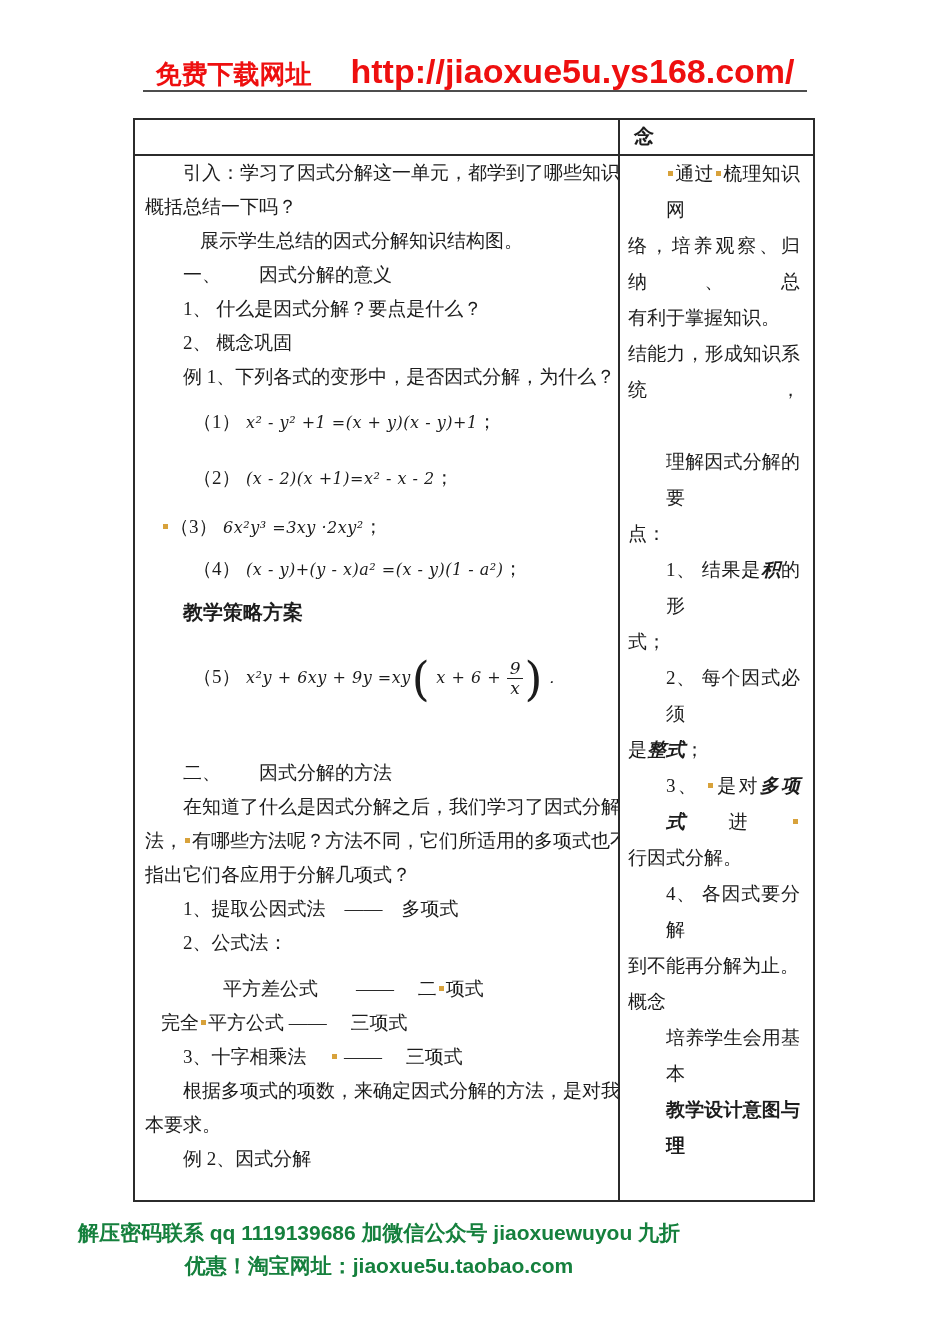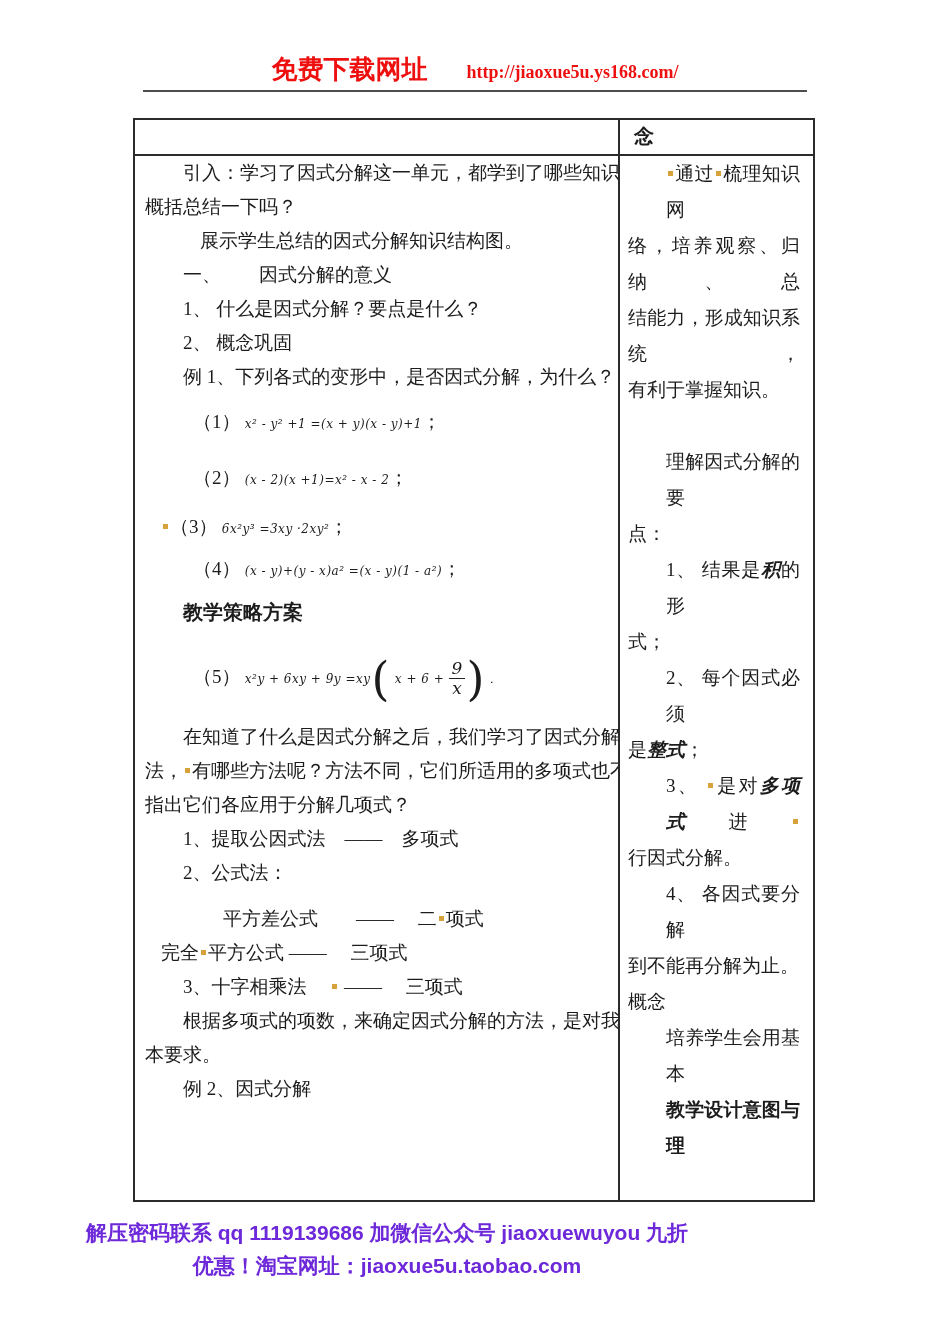--- a/index.html
+++ b/index.html
@@ -6,21 +6,21 @@
   body{
     width:950px;height:1344px;position:relative;background:#ffffff;
     font-family:"Liberation Serif","DejaVu Serif",serif;color:#1c1c1c;
     overflow:hidden;
   }
   
   .hdr{
     position:absolute;top:52px;left:0;width:950px;text-align:center;
     font-weight:bold;font-size:26px;color:#ee0f0f;white-space:nowrap;
   }
-  .hdr .url{font-family:Liberation Serif, serif;font-size:18px;letter-spacing:0px;}
+  .hdr .url{font-family:Liberation Sans, sans-serif;font-size:34px;letter-spacing:0px;}
   .hdr-rule{
     position:absolute;top:90px;left:143px;width:664px;height:0;
     border-top:2px solid #4d4d4d;
   }
   
   .doc-table{
     position:absolute;left:133px;top:118px;width:682px;
     border:2px solid #2b2b2b;box-sizing:border-box;background:#fff;
   }
   .tr{display:flex;}
@@ -46,31 +46,31 @@
   
   .ind1{padding-left:16px;}
   .ind2{padding-left:38px;}
   .ind3{padding-left:55px;}
   .ind4{padding-left:78px;margin-top:12px;}
   .indf{padding-left:48px;}
   
   .sp{}
   .sb{font-weight:bold;}
   .sbi{font-weight:bold;font-style:italic;}
-  .sm{font-family:"DejaVu Serif",serif;font-style:italic;font-size:12px;letter-spacing:0.5px;}
+  .sm{font-family:"DejaVu Serif",serif;font-style:italic;font-size:16px;letter-spacing:0.5px;}
   .sd{display:inline-block;width:5px;height:5px;background:#d8a23b;vertical-align:4px;margin:0 2px;}
   .slp{font-family:"DejaVu Serif",serif;font-size:46px;font-weight:200;vertical-align:middle;line-height:0;margin:0 1px;}
   .sfr{display:inline-block;vertical-align:middle;text-align:center;
        font-family:"DejaVu Serif",serif;font-style:italic;font-size:17px;line-height:1.15;}
   .sfr .num{display:block;border-bottom:1.5px solid #222;padding:0 3px;}
   .sfr .den{display:block;}
   
   .ftr{
-    position:absolute;top:1216px;left:8px;width:758px;text-align:center;
-    color:#6d28d9;font-weight:bold;font-size:21px;line-height:33px;
+    position:absolute;top:1216px;left:0;width:758px;text-align:center;
+    color:#15803d;font-weight:bold;font-size:21px;line-height:33px;
   }
   .ftr .lat{font-family:"Liberation Sans","DejaVu Sans",sans-serif;}
 </style>
 </head>
 <body>
 
 <div class="hdr">
   <span>免费下载网址</span>
   <span> </span>
   <span class="url">http://jiaoxue5u.ys168.com/</span>
@@ -92,37 +92,38 @@
         <div class="ln ind2"><span class="sp">一、　　因式分解的意义</span></div>
         <div class="ln ind2"><span class="sp">1、 什么是因式分解？要点是什么？</span></div>
         <div class="ln ind2"><span class="sp">2、 概念巩固</span></div>
         <div class="ln ind2"><span class="sp">例 1、下列各式的变形中，是否因式分解，为什么？</span></div>
         <div class="ln fml indf"><span class="sp">（1）</span><span class="sm"> x² - y² +1 =(x + y)(x - y)+1</span><span class="sp">；</span></div>
         <div class="ln fml indf"><span class="sp">（2）</span><span class="sm"> (x - 2)(x +1)=x² - x - 2</span><span class="sp">；</span></div>
         <div class="ln fml-s ind1"><span class="sd"></span><span class="sp">（3）</span><span class="sm"> 6x²y³ =3xy ·2xy²</span><span class="sp">；</span></div>
         <div class="ln fml-s indf"><span class="sp">（4）</span><span class="sm"> (x - y)+(y - x)a² =(x - y)(1 - a²)</span><span class="sp">；</span></div>
         <div class="ln hd ind2"><span class="sb">教学策略方案</span></div>
         <div class="ln fml-xl indf"><span class="sp">（5）</span><span class="sm"> x²y + 6xy + 9y =xy</span><span class="slp">(</span><span class="sm"> x + 6 + </span><span class="sfr"><span class="num">9</span><span class="den">x</span></span><span class="slp">)</span><span class="sm">．</span></div>
+        <div class="ln ind2 mt-lg"><span class="sp">二、　　因式分解的方法</span></div>
         <div class="ln ind2"><span class="sp">在知道了什么是因式分解之后，我们学习了因式分解的方</span></div>
         <div class="ln"><span class="sp">法，</span><span class="sd"></span><span class="sp">有哪些方法呢？方法不同，它们所适用的多项式也不同，请</span></div>
         <div class="ln"><span class="sp">指出它们各应用于分解几项式？</span></div>
         <div class="ln ind2"><span class="sp">1、提取公因式法　——　多项式</span></div>
         <div class="ln ind2"><span class="sp">2、公式法：</span></div>
         <div class="ln ind4"><span class="sp">平方差公式　　——　 二</span><span class="sd"></span><span class="sp">项式</span></div>
         <div class="ln ind1"><span class="sp">完全</span><span class="sd"></span><span class="sp">平方公式 ——　 三项式</span></div>
         <div class="ln ind2"><span class="sp">3、十字相乘法　 </span><span class="sd"></span><span class="sp"> ——　 三项式</span></div>
         <div class="ln ind2"><span class="sp">根据多项式的项数，来确定因式分解的方法，是对我们的基</span></div>
         <div class="ln"><span class="sp">本要求。</span></div>
         <div class="ln ind2"><span class="sp">例 2、因式分解</span></div>
       </div>
     <div class="td tdr" id="right-cell">
         <div class="rln ind2 jus"><span class="sd"></span><span class="sp">通过</span><span class="sd"></span><span class="sp">梳理知识网</span></div>
         <div class="rln jus"><span class="sp">络，培养观察、归纳、总</span></div>
+        <div class="rln"><span class="sp">有利于掌握知识。</span></div>
         <div class="rln jus"><span class="sp">结能力，形成知识系统，</span></div>
-        <div class="rln"><span class="sp">有利于掌握知识。</span></div>
         <div class="rln ind2 jus mt-xl"><span class="sp">理解因式分解的要</span></div>
         <div class="rln"><span class="sp">点：</span></div>
         <div class="rln ind2 jus"><span class="sp">1、 结果是</span><span class="sbi">积</span><span class="sp">的形</span></div>
         <div class="rln"><span class="sp">式；</span></div>
         <div class="rln ind2 jus"><span class="sp">2、 每个因式必须</span></div>
         <div class="rln"><span class="sp">是</span><span class="sbi">整式</span><span class="sp">；</span></div>
         <div class="rln ind2 jus"><span class="sp">3、 </span><span class="sd"></span><span class="sp">是对</span><span class="sbi">多项式</span><span class="sp">进</span><span class="sd"></span></div>
         <div class="rln"><span class="sp">行因式分解。</span></div>
         <div class="rln ind2 jus"><span class="sp">4、 各因式要分解</span></div>
         <div class="rln"><span class="sp">到不能再分解为止。</span></div>

